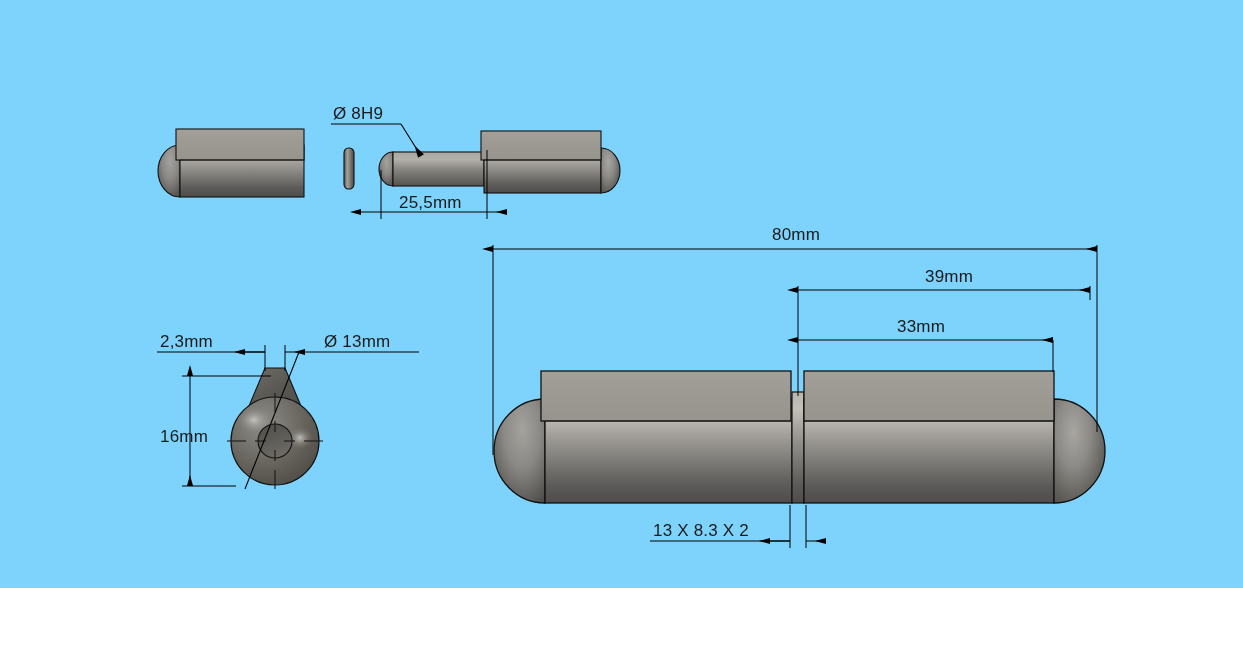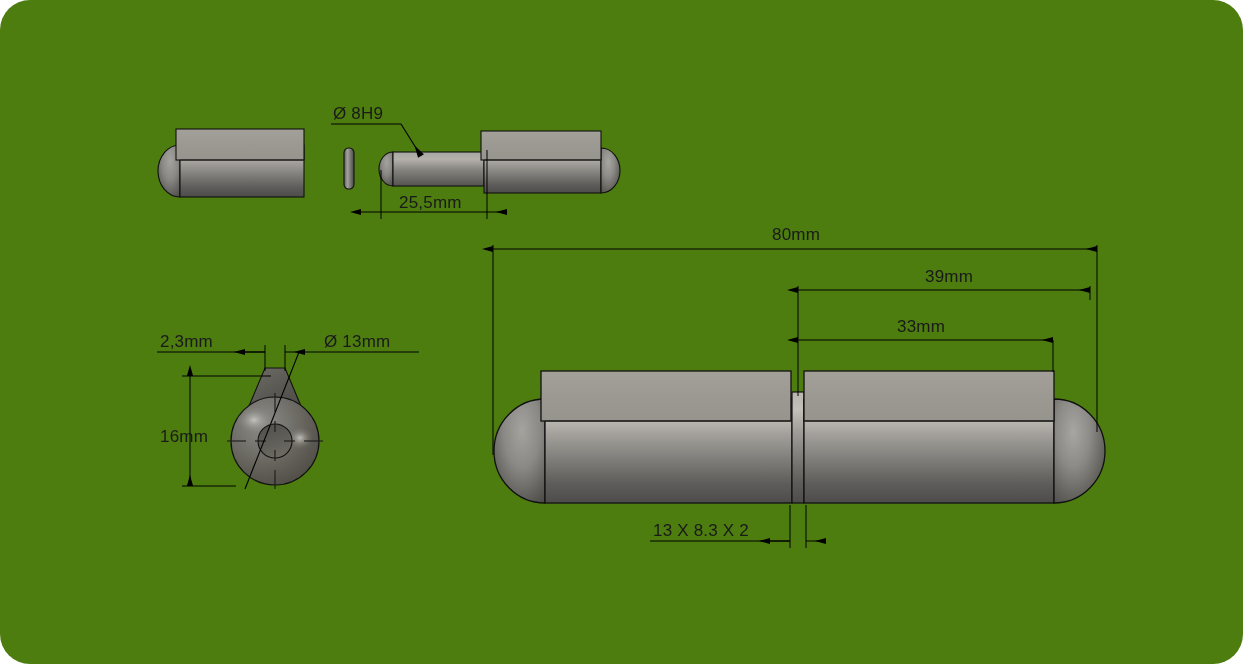--- a/index.html
+++ b/index.html
@@ -7,24 +7,23 @@
     margin: 0;
     padding: 0;
     background: #ffffff;
   }
   body {
     font-family: "Liberation Sans", sans-serif;
   }
   #sheet {
     position: relative;
     width: 1243px;
-    height: 664px;
-    background: #4d7c0f;
+    height: 588px;
+    background: #7dd3fc;
     overflow: hidden;
-    border-radius: 30px;
   }
   #drawing-svg {
     position: absolute;
     left: 0;
     top: 0;
     width: 1243px;
     height: 668px;
   }
   .dim-text {
     font-family: "Liberation Sans", sans-serif;

